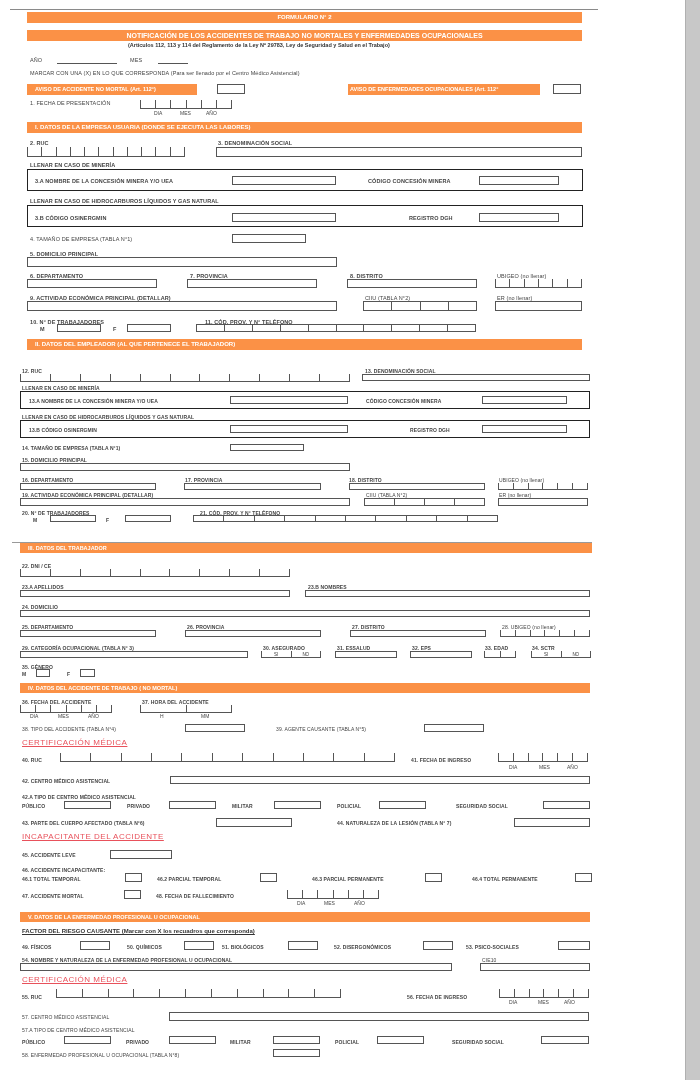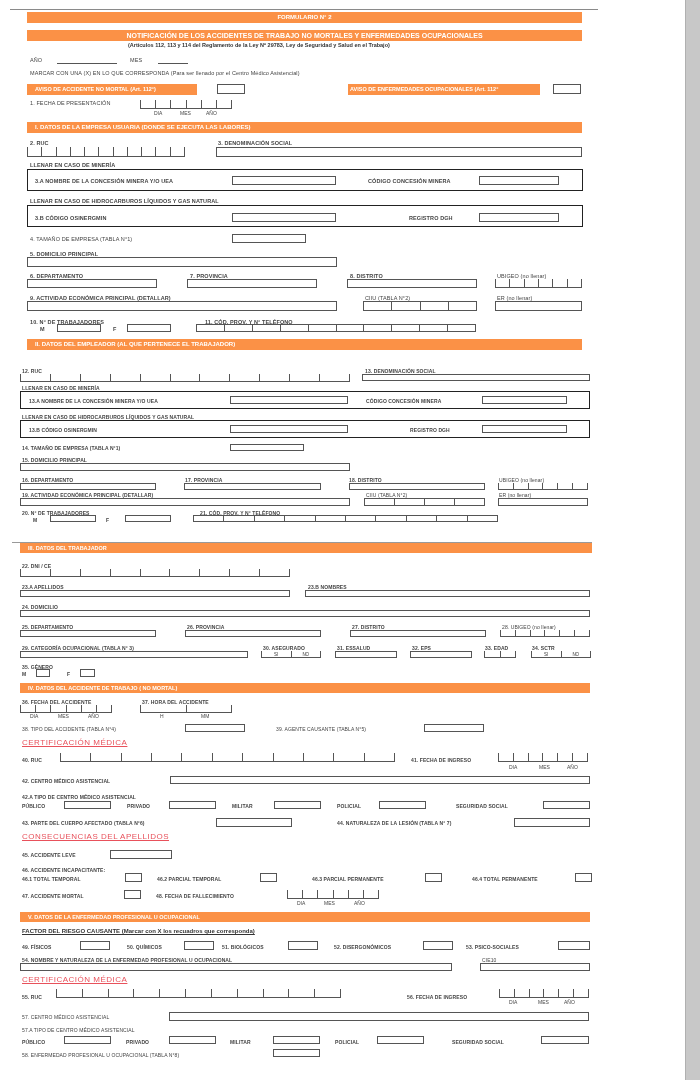--- a/index.html
+++ b/index.html
@@ -337,21 +337,21 @@
 <div class="lbl" style="left:232px;top:803px;font-size:5px;">MILITAR</div>
 <div class="box" style="left:274px;top:801px;width:47px;height:8px;"></div>
 <div class="lbl" style="left:337px;top:803px;font-size:5px;">POLICIAL</div>
 <div class="box" style="left:379px;top:801px;width:47px;height:8px;"></div>
 <div class="lbl" style="left:456px;top:803px;font-size:5px;">SEGURIDAD SOCIAL</div>
 <div class="box" style="left:543px;top:801px;width:47px;height:8px;"></div>
 <div class="lbl" style="left:22px;top:820px;font-size:5px;">43. PARTE DEL CUERPO AFECTADO (TABLA N°6)</div>
 <div class="box" style="left:216px;top:818px;width:76px;height:9px;"></div>
 <div class="lbl" style="left:337px;top:820px;font-size:5px;">44. NATURALEZA DE LA LESIÓN (TABLA N° 7)</div>
 <div class="box" style="left:514px;top:818px;width:76px;height:9px;"></div>
-<div class="red" style="left:22px;top:832px;">CONSECUENCIAS DEL APELLIDOS</div>
+<div class="red" style="left:22px;top:832px;">INCAPACITANTE DEL ACCIDENTE</div>
 <div class="lbl" style="left:22px;top:852px;font-size:5px;">45. ACCIDENTE LEVE</div>
 <div class="box" style="left:110px;top:850px;width:62px;height:9px;"></div>
 <div class="lbl" style="left:22px;top:867px;font-size:5px;">46. ACCIDENTE INCAPACITANTE:</div>
 <div class="lbl" style="left:22px;top:876px;font-size:5px;">46.1 TOTAL TEMPORAL</div>
 <div class="box" style="left:125px;top:873px;width:17px;height:9px;"></div>
 <div class="lbl" style="left:157px;top:876px;font-size:5px;">46.2 PARCIAL TEMPORAL</div>
 <div class="box" style="left:260px;top:873px;width:17px;height:9px;"></div>
 <div class="lbl" style="left:312px;top:876px;font-size:5px;">46.3 PARCIAL PERMANENTE</div>
 <div class="box" style="left:425px;top:873px;width:17px;height:9px;"></div>
 <div class="lbl" style="left:472px;top:876px;font-size:5px;">46.4 TOTAL PERMANENTE</div>

